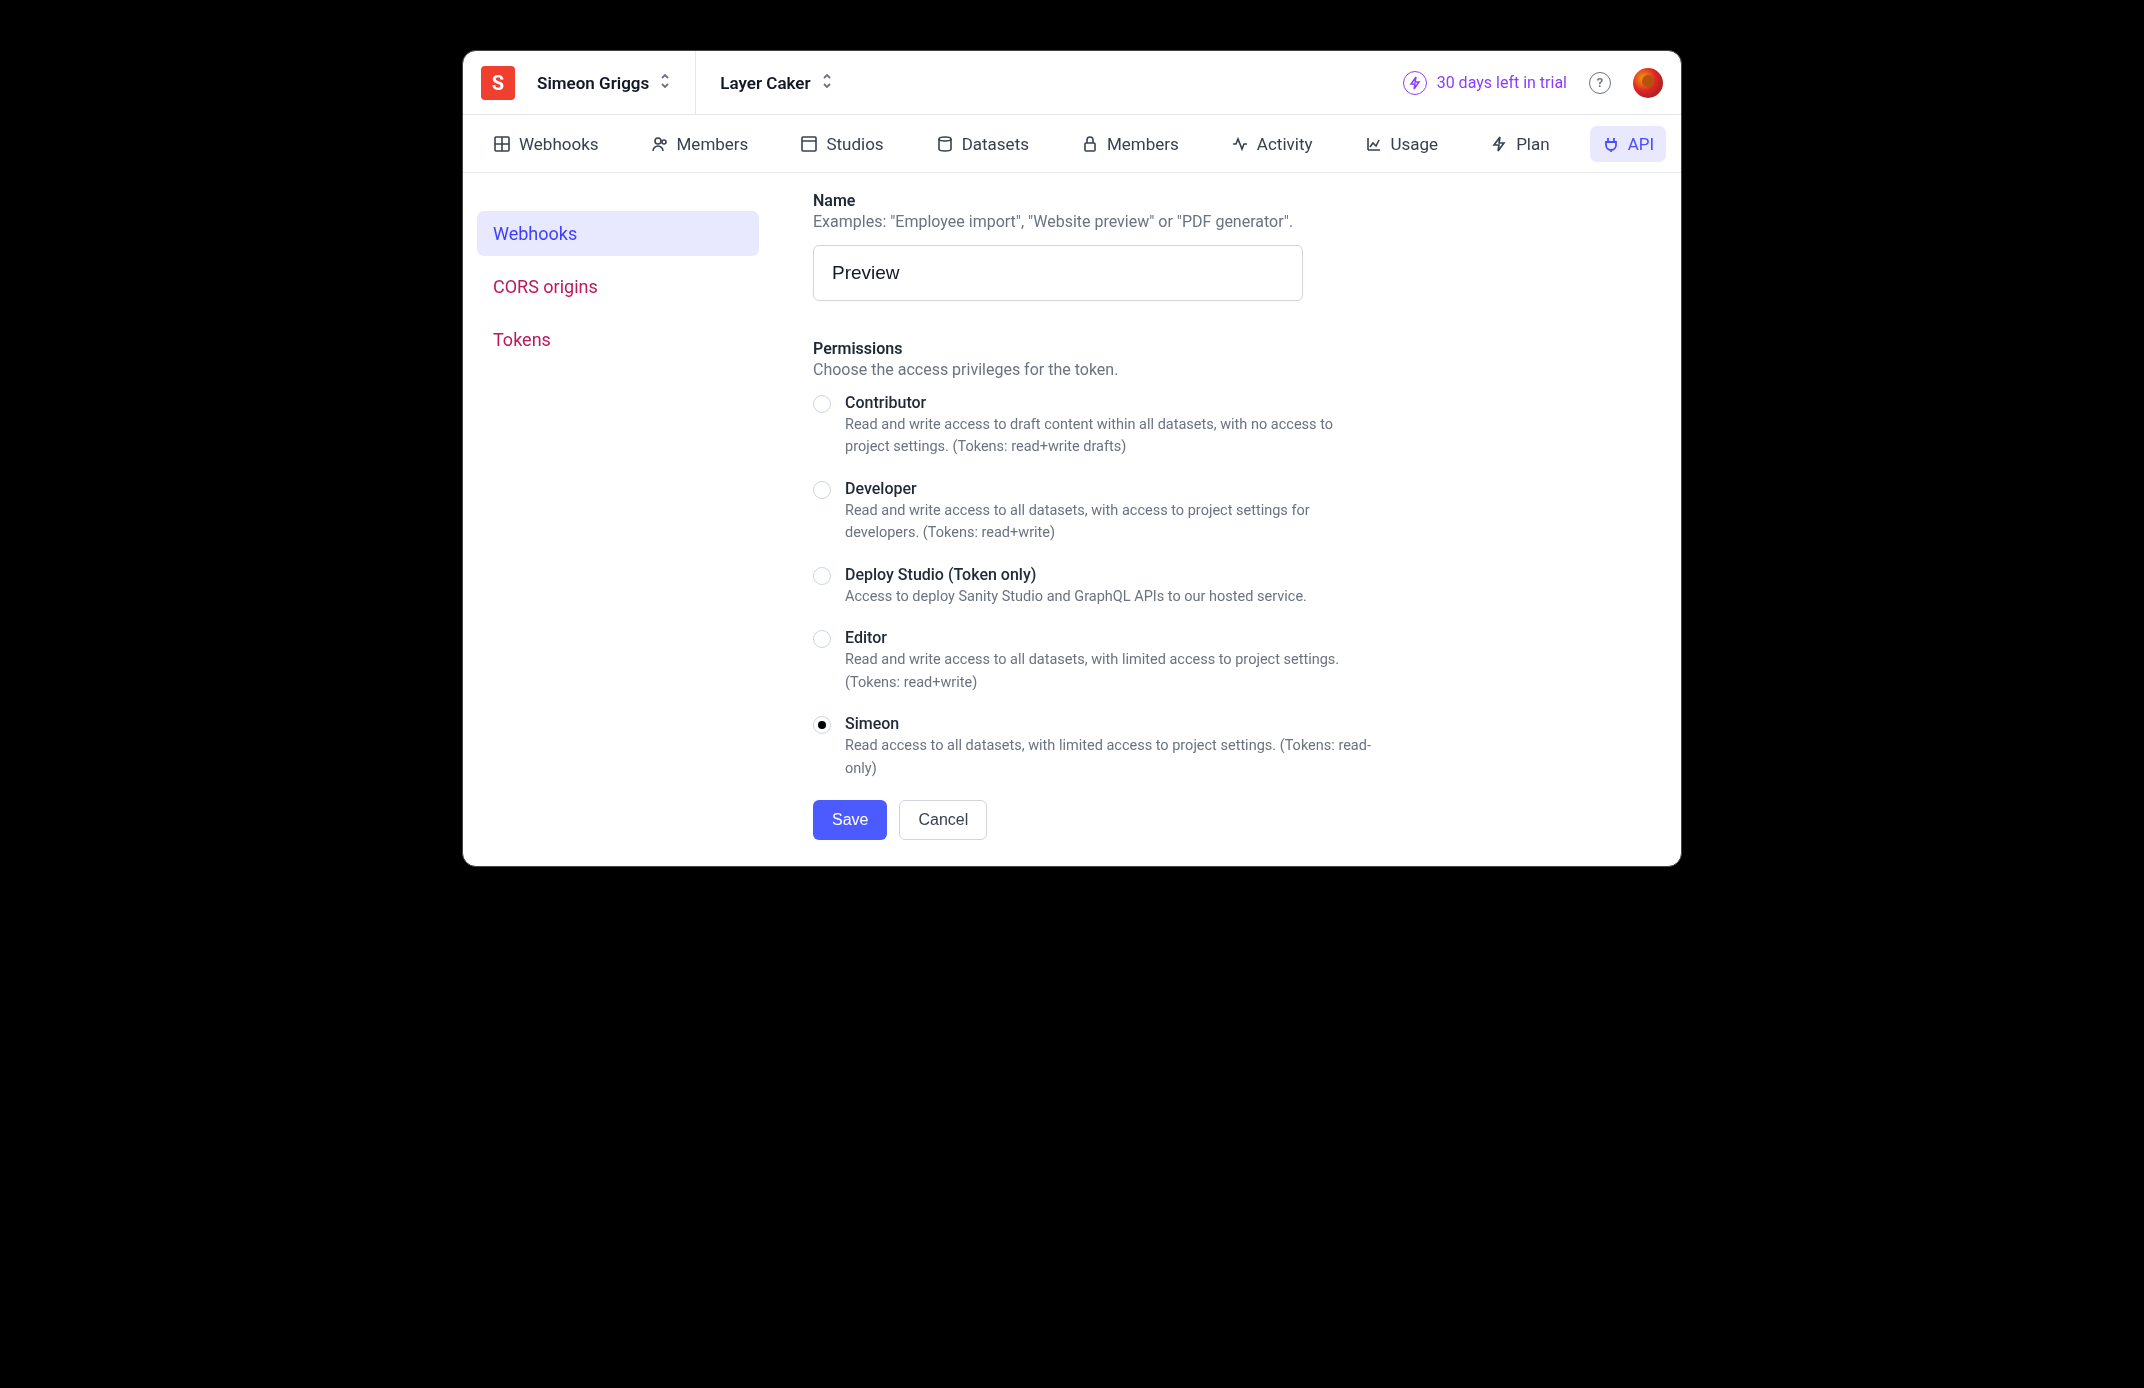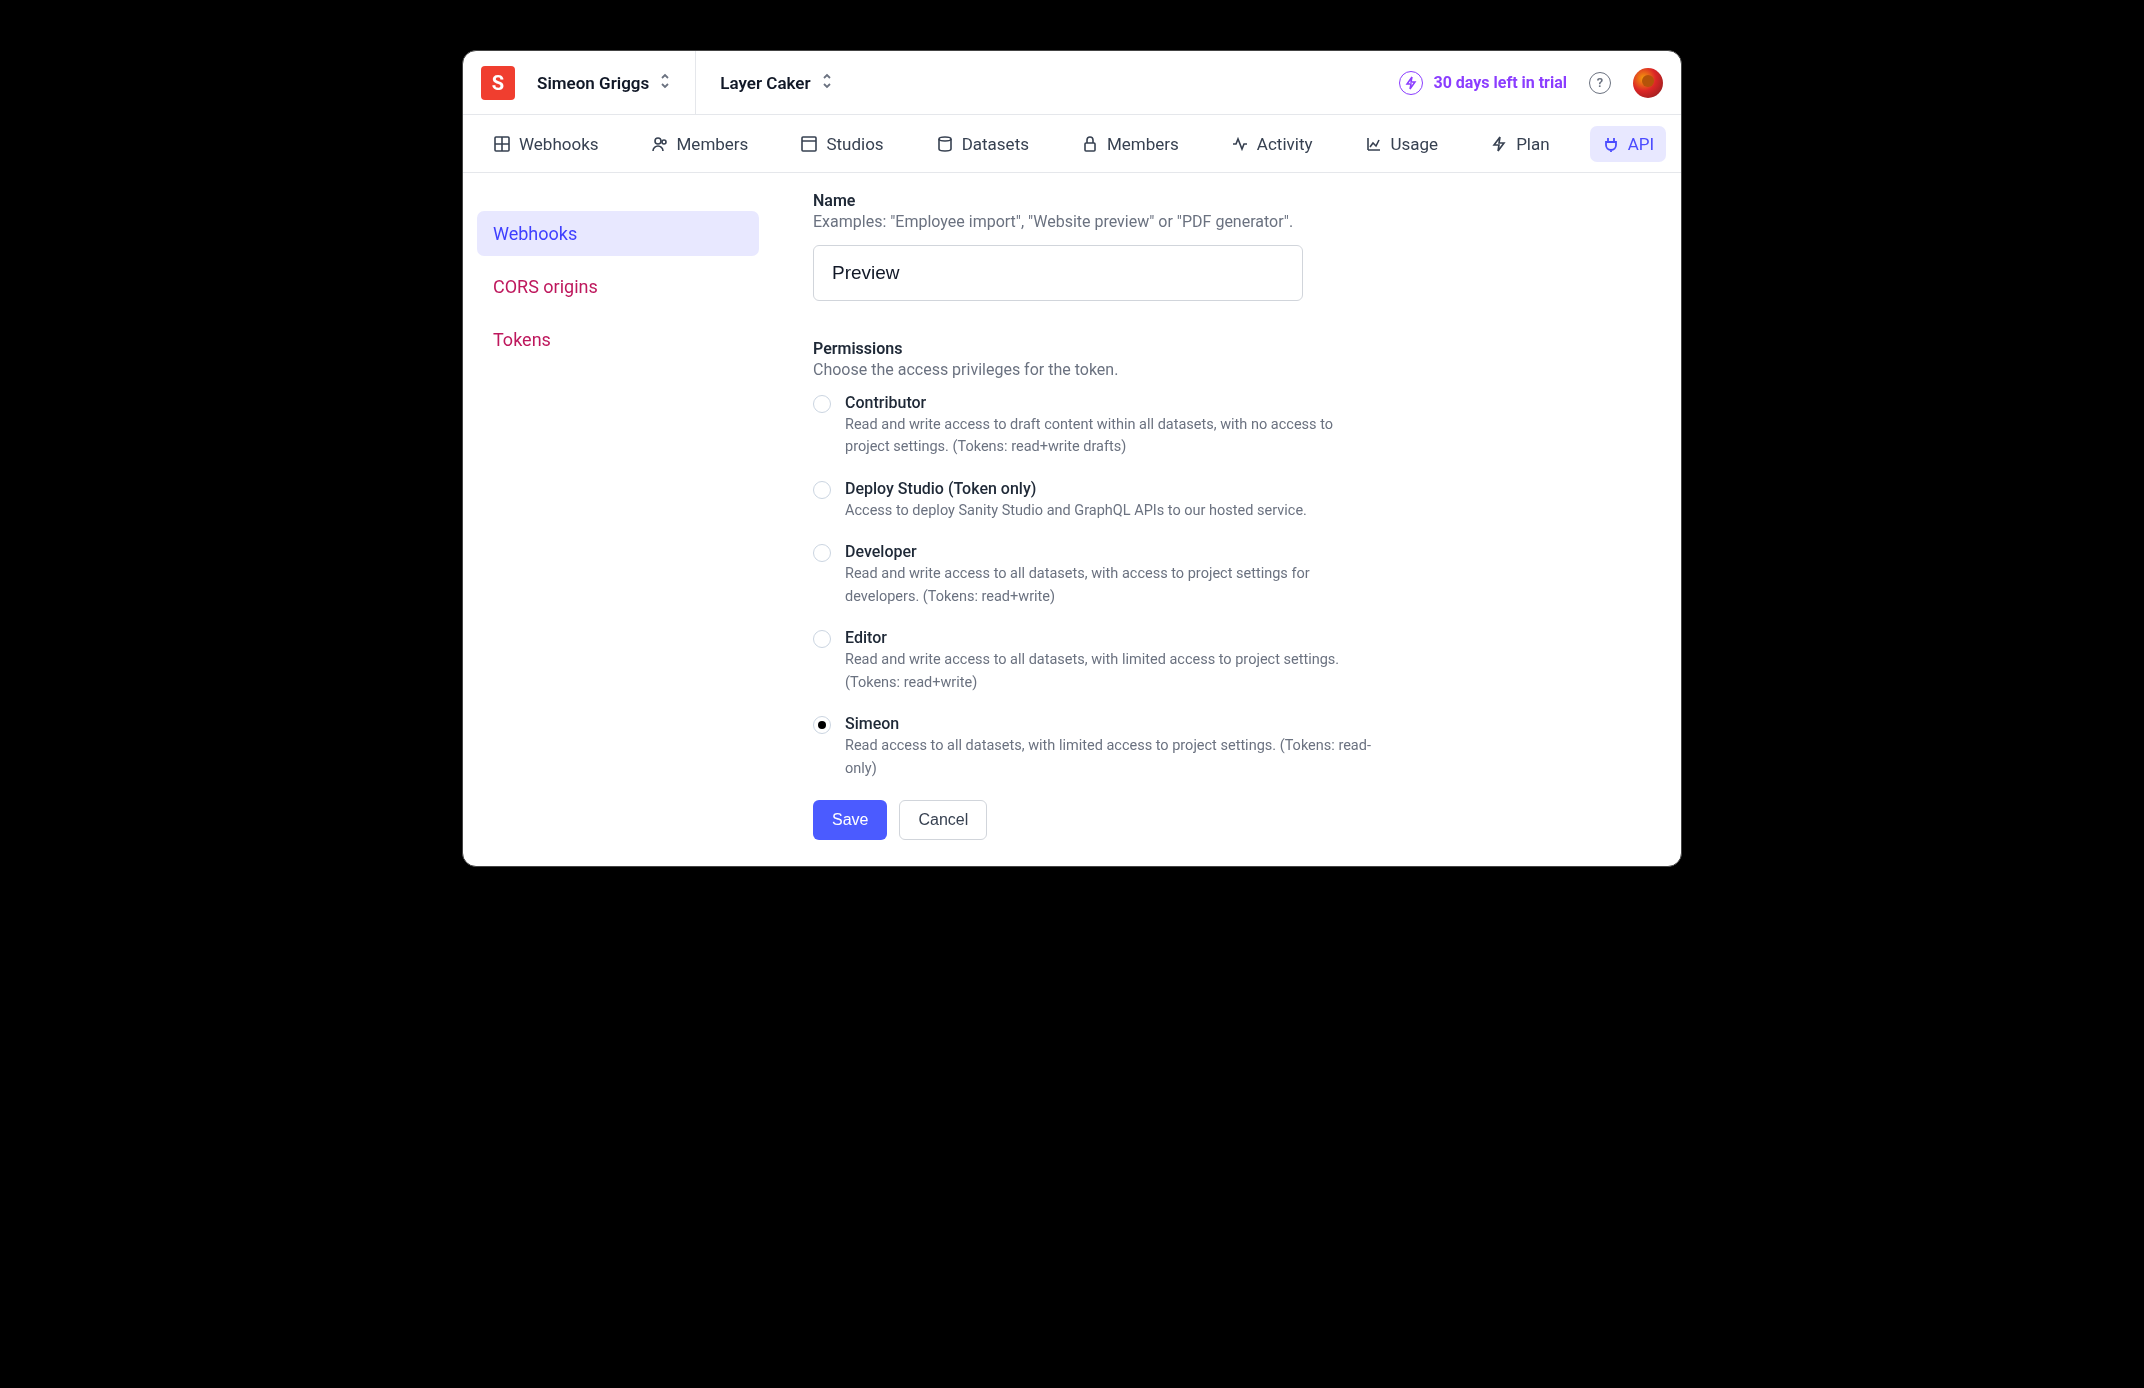--- a/index.html
+++ b/index.html
@@ -49,21 +49,21 @@
     font-weight: 600;
     color: #111827;
     padding-right: 24px;
     cursor: pointer;
   }
   .crumb .updown { color: #6b7280; }
   .vsep { width: 1px; height: 64px; background: #e5e7eb; margin: 0 24px 0 0; }
   .spacer { flex: 1; }
   .trial {
     display: flex; align-items: center; gap: 10px;
-    color: #8b3dff; font-size: 16px; font-weight: 700;
+    color: #8b3dff; font-size: 16px; font-weight: 400;
     cursor: pointer;
   }
   .trial-icon {
     width: 24px; height: 24px; border: 1.5px solid #8b3dff; border-radius: 50%;
     display: flex; align-items: center; justify-content: center;
   }
   .help-icon {
     width: 22px; height: 22px; border: 1.5px solid #6b7280; border-radius: 50%;
     display: flex; align-items: center; justify-content: center;
     color: #6b7280; font-size: 13px; font-weight: 600;
@@ -310,29 +310,29 @@
         <label class="radio-row">
           <span class="radio-outer"></span>
           <span>
             <div class="radio-title">Contributor</div>
             <div class="radio-desc">Read and write access to draft content within all datasets, with no access to project settings. (Tokens: read+write drafts)</div>
           </span>
         </label>
         <label class="radio-row">
           <span class="radio-outer"></span>
           <span>
+            <div class="radio-title">Developer</div>
+            <div class="radio-desc">Read and write access to all datasets, with access to project settings for developers. (Tokens: read+write)</div>
+          </span>
+        </label>
+        <label class="radio-row">
+          <span class="radio-outer"></span>
+          <span>
             <div class="radio-title">Deploy Studio (Token only)</div>
             <div class="radio-desc">Access to deploy Sanity Studio and GraphQL APIs to our hosted service.</div>
-          </span>
-        </label>
-        <label class="radio-row">
-          <span class="radio-outer"></span>
-          <span>
-            <div class="radio-title">Developer</div>
-            <div class="radio-desc">Read and write access to all datasets, with access to project settings for developers. (Tokens: read+write)</div>
           </span>
         </label>
         <label class="radio-row">
           <span class="radio-outer"></span>
           <span>
             <div class="radio-title">Editor</div>
             <div class="radio-desc">Read and write access to all datasets, with limited access to project settings. (Tokens: read+write)</div>
           </span>
         </label>
         <label class="radio-row sel">

